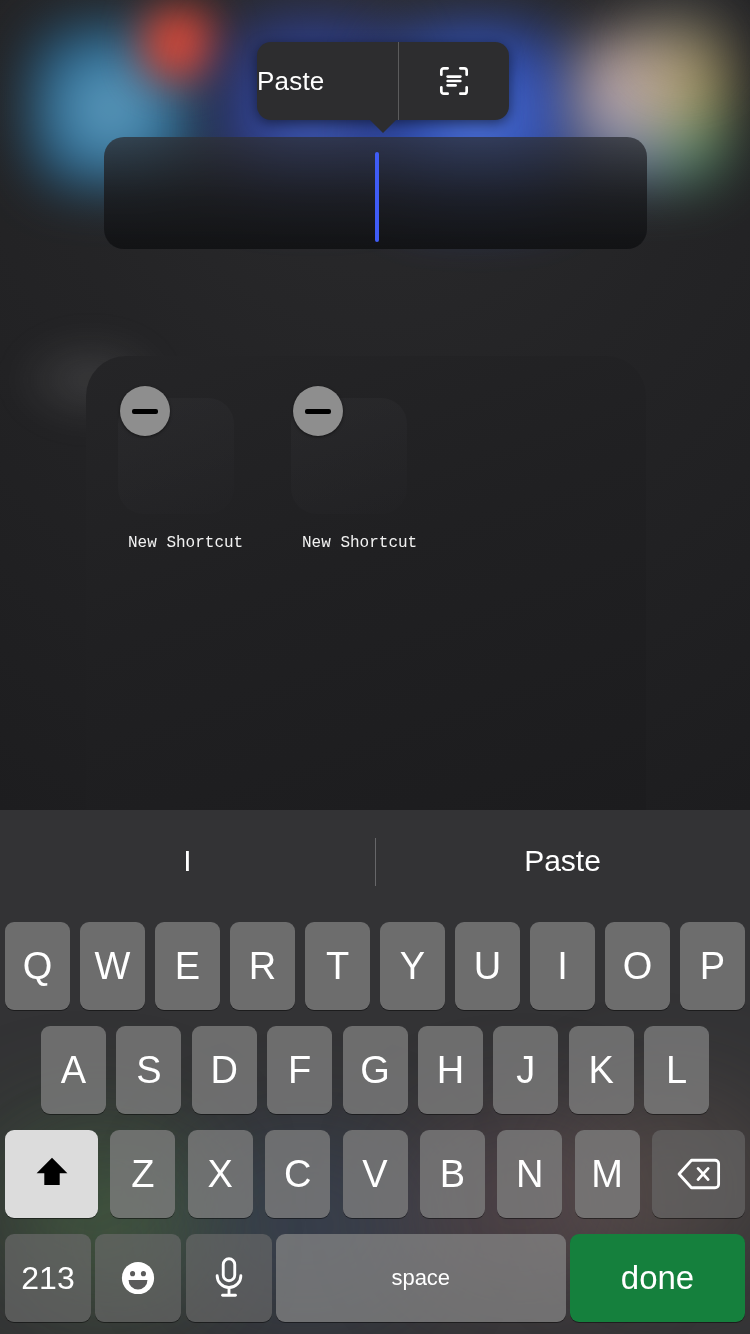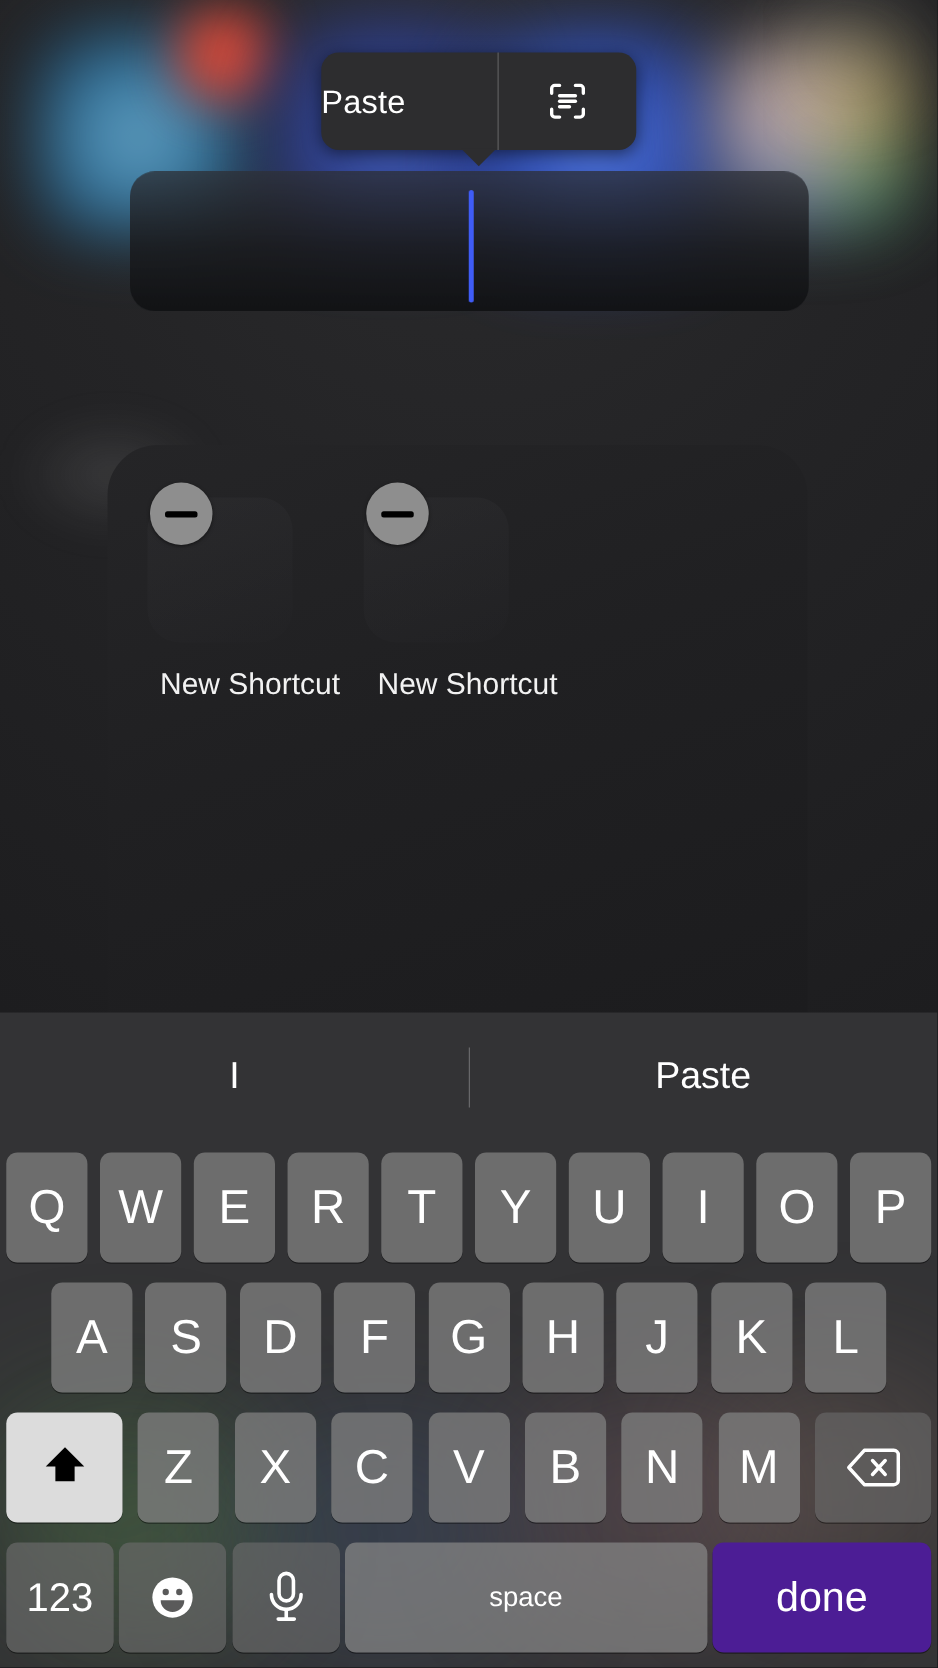--- a/index.html
+++ b/index.html
@@ -118,21 +118,21 @@
   }
   .minus-badge {
     position:absolute; width:50px; height:50px; border-radius:50%;
     background:#8e8e8e;
     display:flex; align-items:center; justify-content:center;
     box-shadow:0 1px 3px rgba(0,0,0,.5);
     z-index:8;
   }
   .minus-badge .bar { width:26px; height:5px; background:#000; border-radius:2px; }
   .shortcut-label {
-    position:absolute; color:#f2f2f2; font-size:24px; white-space:nowrap;
+    position:absolute; color:#f2f2f2; font-size:16px; white-space:nowrap;font-family:Liberation Mono, monospace;
   }
 
   
   #keyboard {
     position:absolute; left:0; top:810px; width:750px; height:524px;
     background:#333335;
     z-index:30; overflow:hidden;
   }
   
   .kb-tint { position:absolute; border-radius:50%; filter:blur(48px); pointer-events:none; }
@@ -160,21 +160,21 @@
     background:rgba(125,125,125,.78);
     border-radius:9px;
     display:flex; align-items:center; justify-content:center;
     color:#fff; font-size:38px; font-weight:400;
     box-shadow:0 1px 0 rgba(0,0,0,.45);
     position:relative;
   }
   .key.letter { width:65px; height:88px; }
   .key.special { background:rgba(106,106,106,.7); }
   .key.shift-active { background:#dcdcdc; }
-  .key.done { background:#4c1d95; font-size:33px; }
+  .key.done { background:#15803d; font-size:33px; }
 
   #row1 { top:112px; padding:0 5px; justify-content:space-between; }
   #row2 { top:216px; padding:0 41px; justify-content:space-between; }
   #row3 { top:320px; padding:0 5px; justify-content:space-between; align-items:center; }
   #row4 { top:424px; padding:0 5px; justify-content:space-between; align-items:center; }
 
   .key.shift { width:93px; height:88px; }
   .key.backspace { width:93px; height:88px; background:rgba(106,106,106,.62); }
   .key.num { width:86px; height:88px; font-size:32px; }
   .key.emoji, .key.mic { width:86px; height:88px; background:rgba(106,106,106,.66); }
@@ -349,21 +349,21 @@
         <svg width="46" height="36" viewBox="0 0 28 22" fill="none" stroke="#ffffff" stroke-width="1.7" stroke-linecap="round" stroke-linejoin="round" class="glyph">
           <path d="M9.4 2.6h14.4a2.2 2.2 0 0 1 2.2 2.2v12.4a2.2 2.2 0 0 1-2.2 2.2H9.4L1.8 11z"></path>
           <path d="M13.4 7.6 19.6 14.4"></path>
           <path d="M19.6 7.6 13.4 14.4"></path>
         </svg>
       </div>
     </div>
 
     <div class="kb-row" id="row4">
       <div class="key num special">
-        <span>123</span>
+        <span>213</span>
       </div>
       <div class="key emoji">
         <svg width="42" height="42" viewBox="0 0 24 24" class="glyph">
           <circle cx="12" cy="12" r="9.2" fill="#ffffff"></circle>
           <circle cx="8.9" cy="9.5" r="1.45" fill="#5a5a5a"></circle>
           <circle cx="15.1" cy="9.5" r="1.45" fill="#5a5a5a"></circle>
           <path d="M6.6 13.2h10.8a5.4 5.4 0 0 1-10.8 0z" fill="#5a5a5a"></path>
         </svg>
       </div>
       <div class="key mic">

